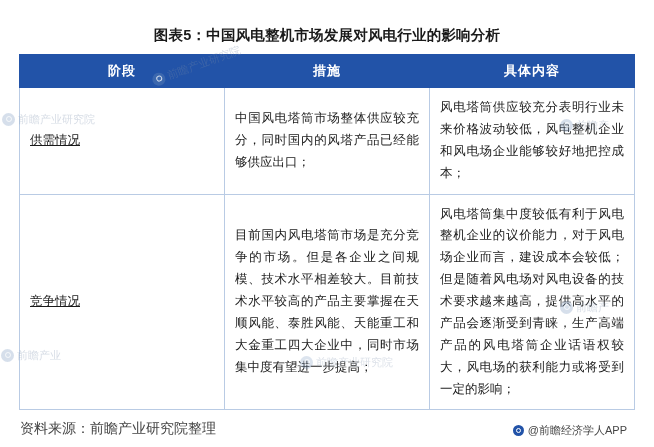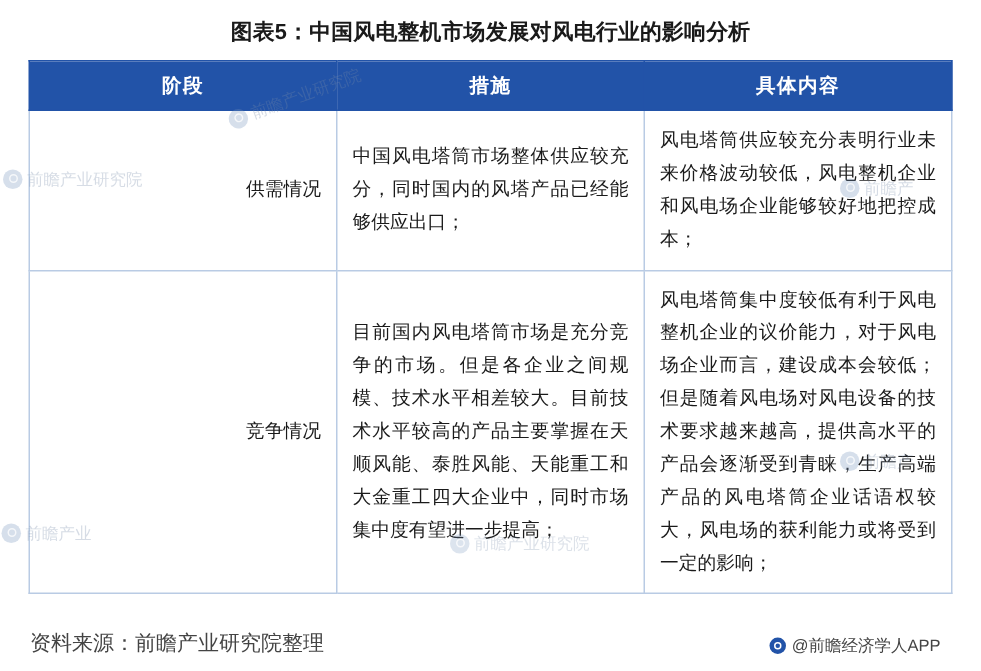--- a/index.html
+++ b/index.html
@@ -18,21 +18,21 @@
     position: relative;
     width: 654px;
     height: 447px;
     box-sizing: border-box;
   }
   .title {
     text-align: center;
     font-size: 14.5px;
     color: #1a1a1a;
     font-weight: bold;
-    padding: 12px 0 9px 0;
+    padding: 26px 0 9px 0;
     letter-spacing: 0.2px;
   }
   table.main {
     border-collapse: collapse;
     width: 616px;
     margin: 0 auto;
     table-layout: fixed;
   }
   table.main th {
     background: #2253a8;
@@ -46,24 +46,25 @@
   }
   table.main td {
     border: 1px solid #b9cbe4;
     vertical-align: middle;
     font-size: 12.5px;
     color: #1a1a1a;
     line-height: 1.75;
     padding: 9px 10px;
   }
   td.stage {
-    text-align: right;
+    text-align: left;
     width: 74px;
     color: #1a1a1a;
     font-size: 12.5px;
+    text-decoration: underline;
   }
   td.measure {
     width: 190px;
     text-align: justify;
   }
   td.content {
     text-align: justify;
   }
   .footer {
     position: absolute;

